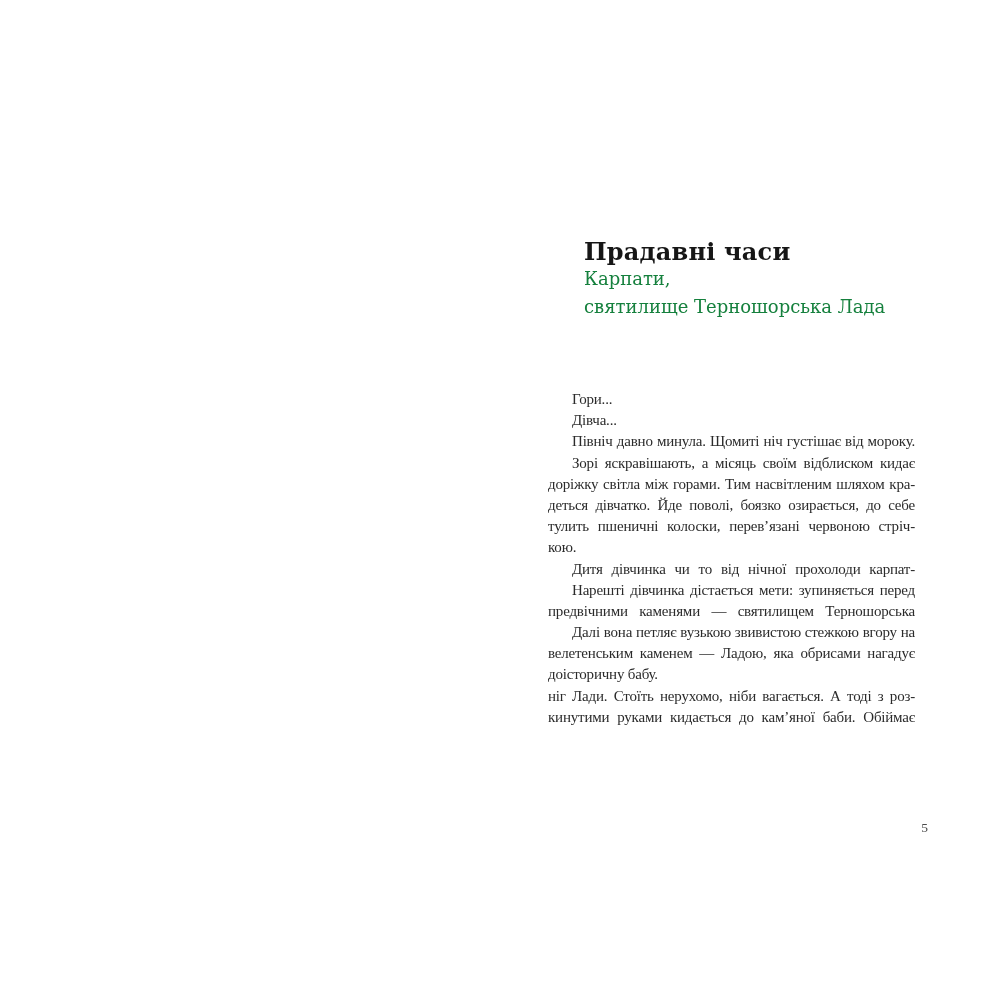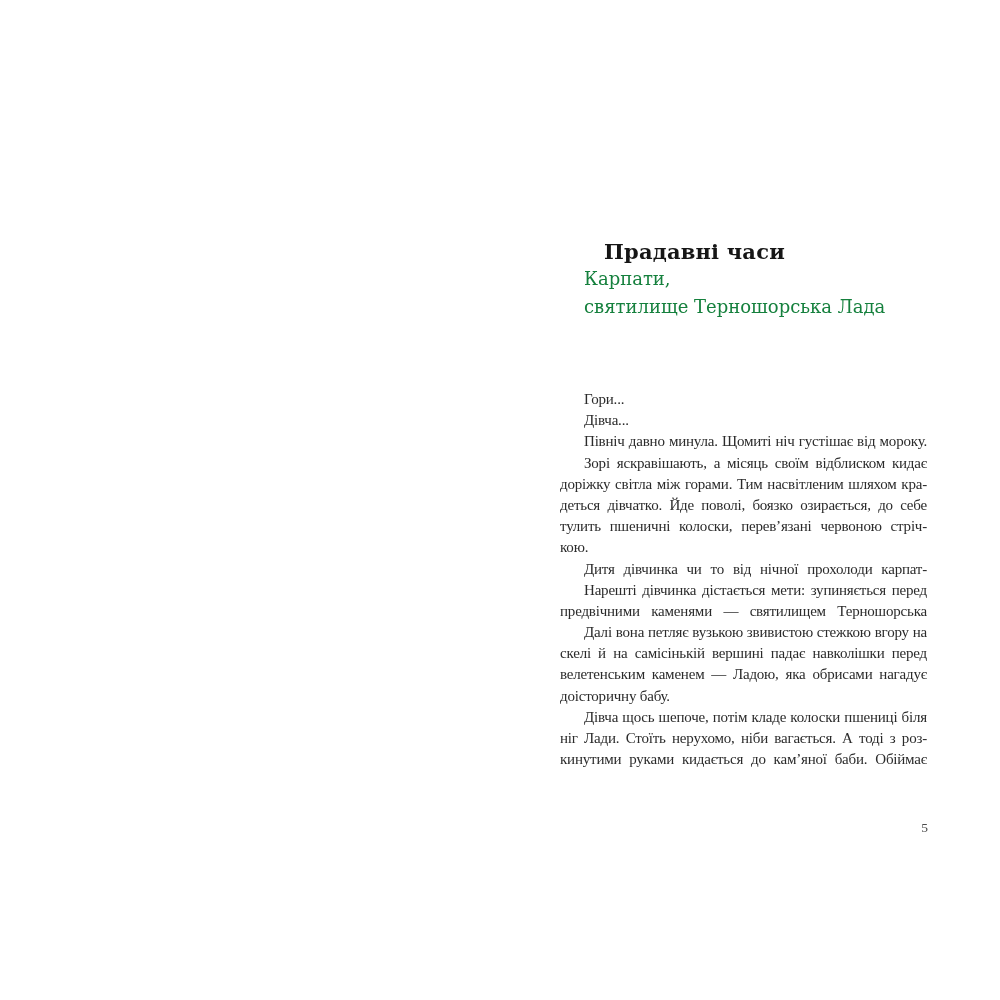--- a/index.html
+++ b/index.html
@@ -9,45 +9,45 @@
   }
   .page {
     position: relative;
     width: 1000px;
     height: 1000px;
     background: #ffffff;
     overflow: hidden;
   }
   .chapter-title {
     position: absolute;
-    left: 604px;
+    left: 584px;
     top: 238px;
     margin: 0;
     font-family: "DejaVu Serif", serif;
     font-weight: 700;
-    font-size: 21px;
+    font-size: 24px;
     line-height: 28px;
     letter-spacing: 0.2px;
     color: #161616;
     white-space: nowrap;
   }
   .chapter-subtitle {
     position: absolute;
     left: 584px;
     top: 265px;
     font-family: "DejaVu Serif", serif;
     font-weight: 400;
     font-size: 18px;
     line-height: 28px;
     color: #15803d;
     white-space: nowrap;
   }
   .body-text {
     position: absolute;
-    left: 560px;
+    left: 548px;
     top: 389px;
     width: 367px;
     font-family: "Liberation Serif", serif;
     font-size: 15px;
     line-height: 21.2px;
     letter-spacing: -0.2px;
     color: #2b2b2b;
   }
   .line {
     height: 21.2px;
@@ -91,23 +91,21 @@
     <div class="line ind jst">Північ давно минула. Щомиті ніч густішає від мороку.</div>
     <div class="line ind jst">Зорі яскравішають, а місяць своїм відблиском кидає</div>
     <div class="line jst">доріжку світла між горами. Тим насвітленим шляхом кра-</div>
     <div class="line jst">деться дівчатко. Йде поволі, боязко озирається, до себе</div>
     <div class="line jst">тулить пшеничні колоски, перев’язані червоною стріч-</div>
     <div class="line">кою.</div>
     <div class="line ind jst">Дитя дівчинка чи то від нічної прохолоди карпат-</div>
     <div class="line ind jst">Нарешті дівчинка дістається мети: зупиняється перед</div>
     <div class="line jst">предвічними каменями — святилищем Терношорська</div>
     <div class="line ind jst">Далі вона петляє вузькою звивистою стежкою вгору на</div>
-    <div class="line jst">скелі й на самісінькій вершині падає навколішки перед</div>
     <div class="line jst">велетенським каменем — Ладою, яка обрисами нагадує</div>
     <div class="line">доісторичну бабу.</div>
-    <div class="line ind jst">Дівча щось шепоче, потім кладе колоски пшениці біля</div>
     <div class="line jst">ніг Лади. Стоїть нерухомо, ніби вагається. А тоді з роз-</div>
     <div class="line jst">кинутими руками кидається до кам’яної баби. Обіймає</div>
   </div>
 
   <div class="page-number">5</div>
 
 </div>
 
 </body></html>

